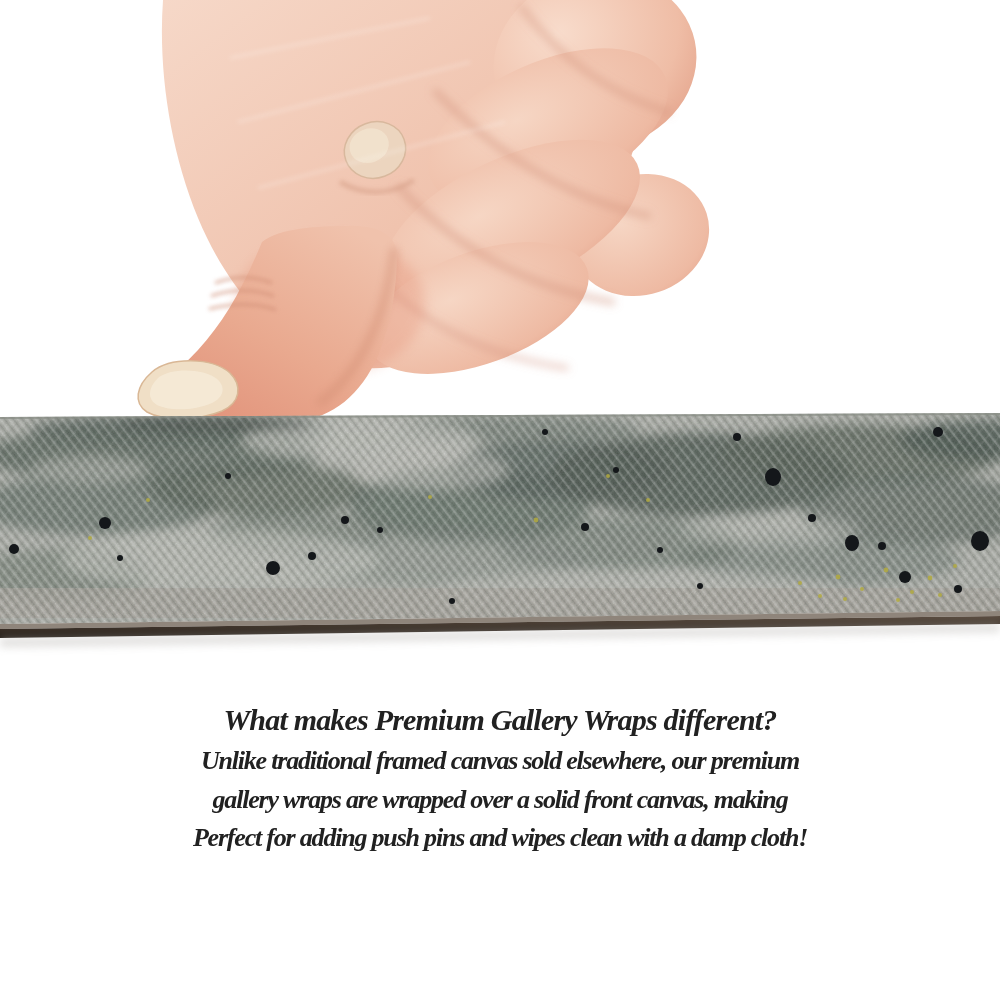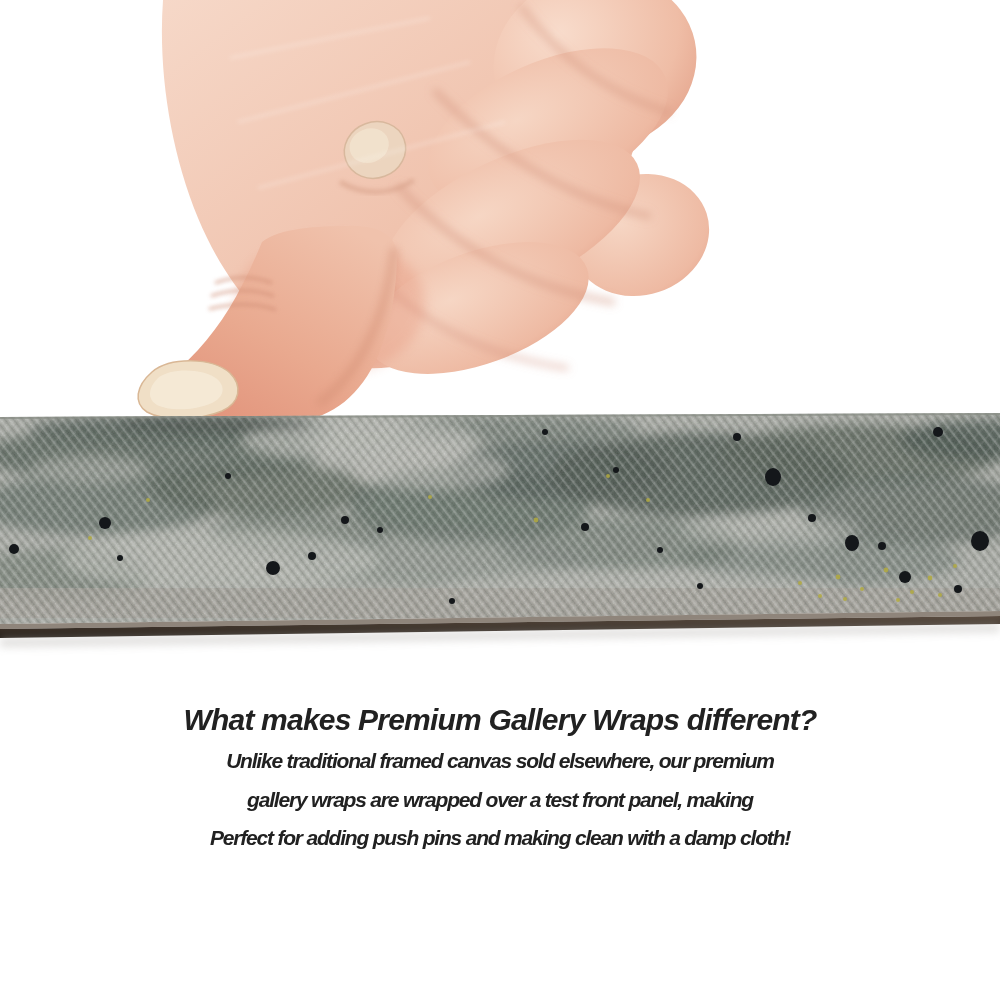--- a/index.html
+++ b/index.html
@@ -1,23 +1,23 @@
 <!DOCTYPE html>
 <html><head>
 <meta charset="utf-8">
 <style>
   html,body{margin:0;padding:0;background:#ffffff;}
   body{width:1000px;height:1000px;overflow:hidden;}
   .stage{position:relative;width:800px;height:1000px;background:#ffffff;
-         font-family:Liberation Sans, sans-serif;padding-left:21px;}
+         font-family:Liberation Serif, serif;padding-left:21px;}
   svg.art{position:absolute;left:0;top:0;width:1000px;height:1000px;display:block;}
   .text-block{position:absolute;left:0;top:698px;width:1000px;text-align:center;
               color:#212121;font-style:italic;font-weight:bold;}
   .heading{font-size:30px;line-height:44px;letter-spacing:-0.8px;margin:0;}
-  .body-line{font-size:21px;line-height:38.5px;letter-spacing:-1.2px;margin:0;}
+  .body-line{font-size:26px;line-height:38.5px;letter-spacing:-1.2px;margin:0;}
 </style>
 </head>
 <body>
 
 <div class="stage">
 
   <svg class="art" viewBox="0 0 1000 1000">
     <defs>
       <linearGradient id="lgSkin" x1="0" y1="0" x2="1" y2="1">
         <stop offset="0" stop-color="#f6d8c8"></stop>
@@ -246,17 +246,17 @@
       <polygon points="0,624 1000,611 1000,616 0,629" fill="#8f857b"></polygon>
       <polygon points="0,629 1000,616 1000,624 0,638" fill="url(#lgEdge)"></polygon>
 
       <polygon points="0,638 1000,624 1000,632 0,647" fill="#b9b6b2" opacity="0.45" filter="url(#b4)"></polygon>
     </g>
   </svg>
 
   <div class="text-block">
     <h1 class="heading">What makes Premium Gallery Wraps different?</h1>
     <p class="body-line">Unlike traditional framed canvas sold elsewhere, our premium</p>
-    <p class="body-line">gallery wraps are wrapped over a test front panel, making</p>
-    <p class="body-line">Perfect for adding push pins and making clean with a damp cloth!</p>
+    <p class="body-line">gallery wraps are wrapped over a solid front canvas, making</p>
+    <p class="body-line">Perfect for adding push pins and wipes clean with a damp cloth!</p>
   </div>
 
 </div>
 
 </body></html>

